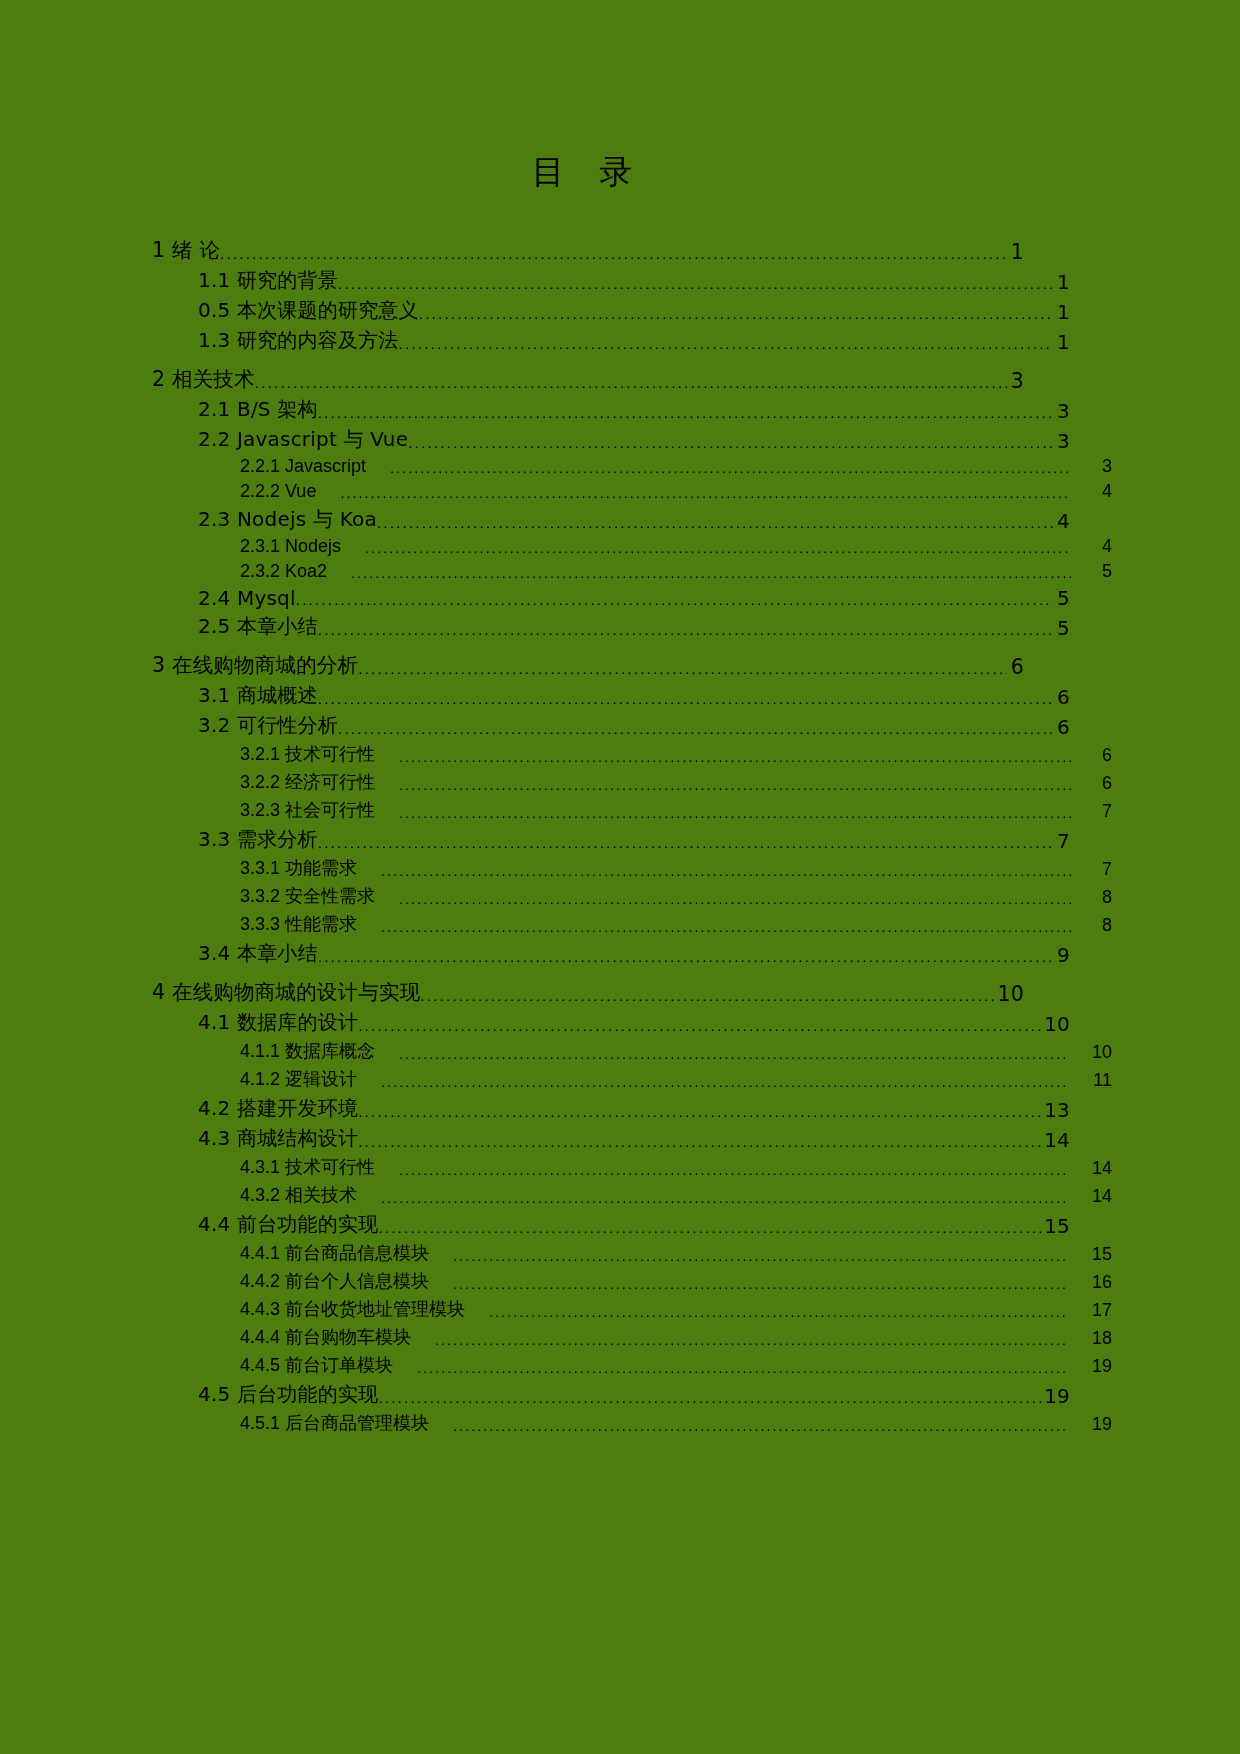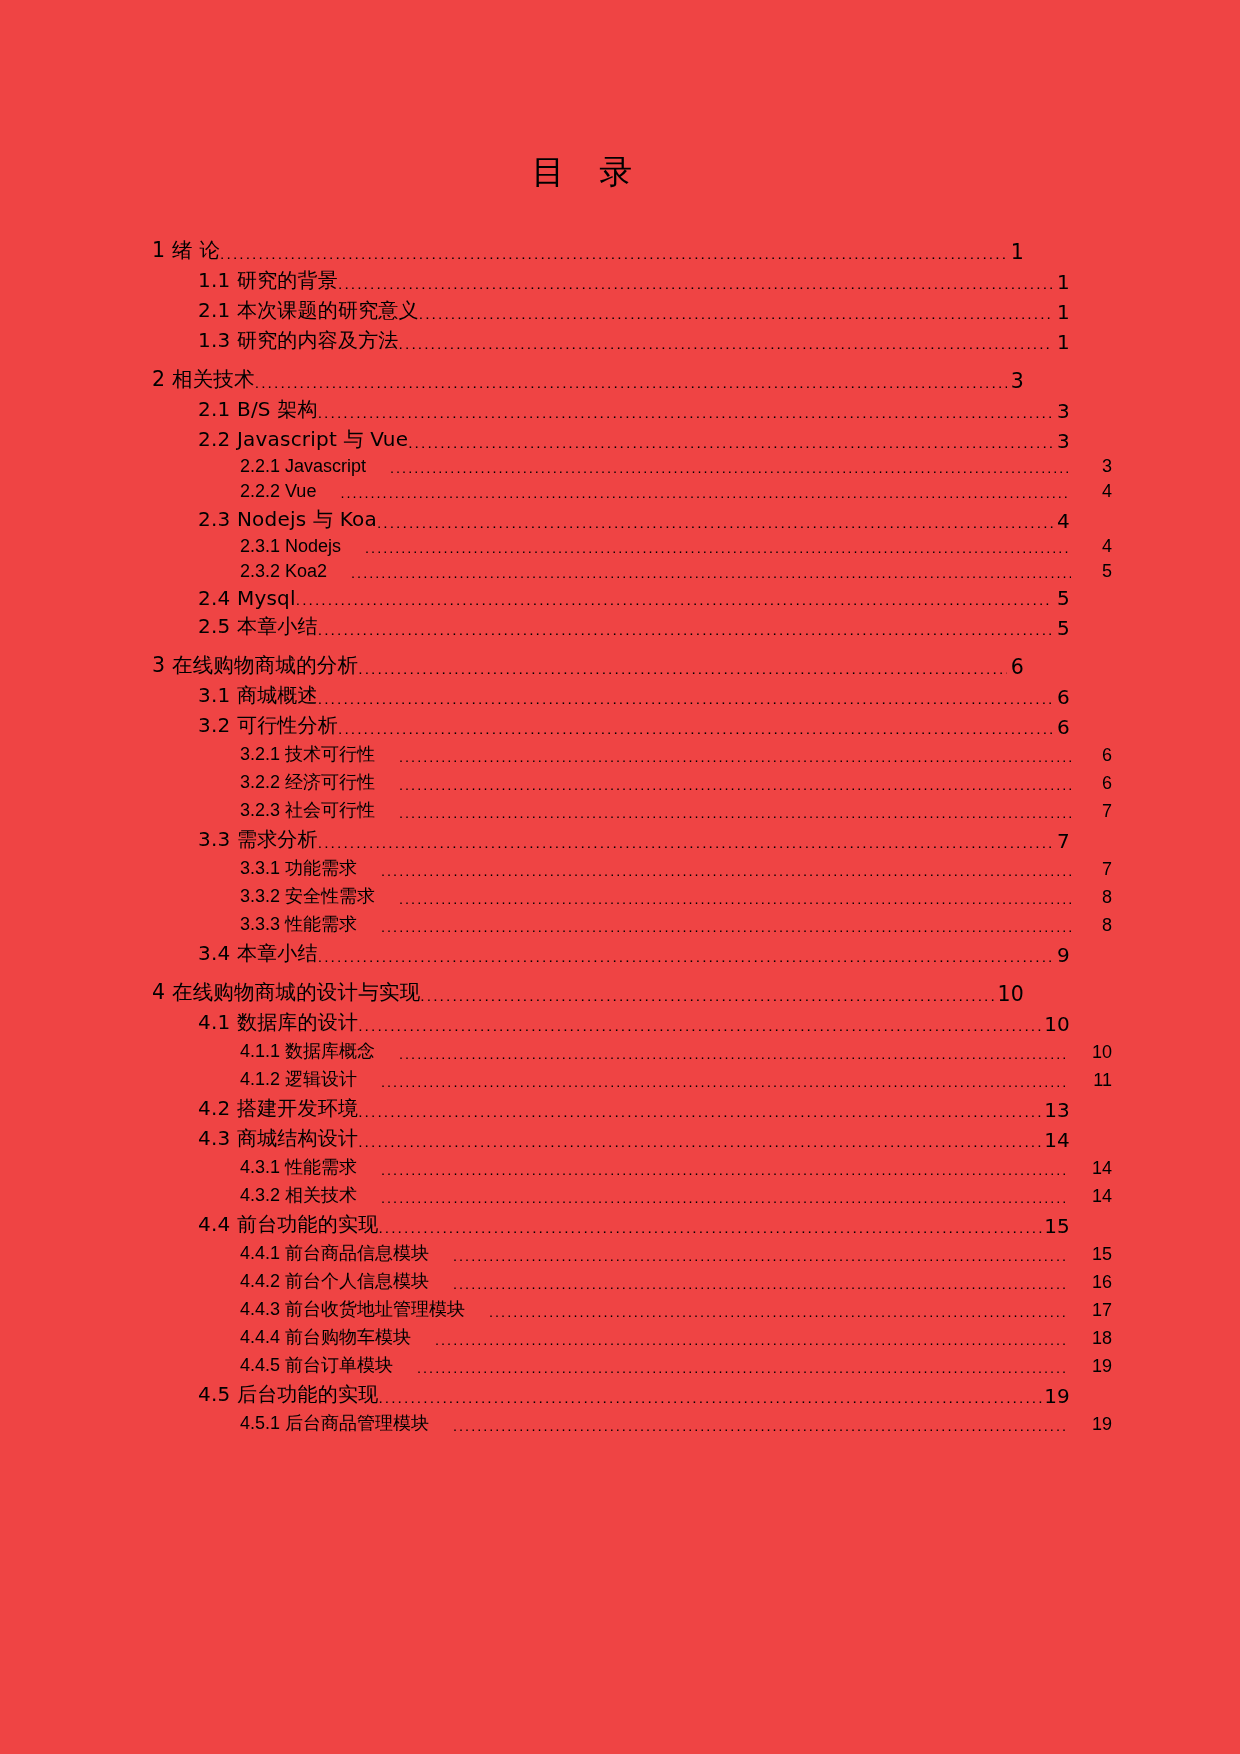--- a/index.html
+++ b/index.html
@@ -8,21 +8,21 @@
     background: #ffffff;
   }
   body {
     font-family: "Liberation Sans", "DejaVu Sans", sans-serif;
     color: #000000;
   }
   .page {
     position: relative;
     width: 1240px;
     height: 1754px;
-    background: #ef4444;
+    background: #4d7c0f;
     box-sizing: border-box;
     overflow: hidden;
   }
   .content {
     position: absolute;
     left: 152px;
     top: 0;
     width: 872px;
   }
   .toc-title {
@@ -129,21 +129,21 @@
           <span class="toc-label">1 绪    论</span>
           <span class="toc-leader">...............................................................................................................................................................</span>
           <span class="toc-page">1</span>
         </li>
         <li class="toc-row lvl2">
           <span class="toc-label">1.1 研究的背景</span>
           <span class="toc-leader">...............................................................................................................................................................</span>
           <span class="toc-page">1</span>
         </li>
         <li class="toc-row lvl2">
-          <span class="toc-label">2.1 本次课题的研究意义</span>
+          <span class="toc-label">0.5 本次课题的研究意义</span>
           <span class="toc-leader">...............................................................................................................................................................</span>
           <span class="toc-page">1</span>
         </li>
         <li class="toc-row lvl2">
           <span class="toc-label">1.3 研究的内容及方法</span>
           <span class="toc-leader">...............................................................................................................................................................</span>
           <span class="toc-page">1</span>
         </li>
         <li class="toc-row lvl1">
           <span class="toc-label">2 相关技术</span>
@@ -274,21 +274,21 @@
           <span class="toc-label">4.2 搭建开发环境</span>
           <span class="toc-leader">...............................................................................................................................................................</span>
           <span class="toc-page">13</span>
         </li>
         <li class="toc-row lvl2">
           <span class="toc-label">4.3 商城结构设计</span>
           <span class="toc-leader">...............................................................................................................................................................</span>
           <span class="toc-page">14</span>
         </li>
         <li class="toc-row lvl3">
-          <span class="toc-label">4.3.1 性能需求</span>
+          <span class="toc-label">4.3.1 技术可行性</span>
           <span class="toc-leader">...............................................................................................................................................................</span>
           <span class="toc-page">14</span>
         </li>
         <li class="toc-row lvl3">
           <span class="toc-label">4.3.2 相关技术</span>
           <span class="toc-leader">...............................................................................................................................................................</span>
           <span class="toc-page">14</span>
         </li>
         <li class="toc-row lvl2">
           <span class="toc-label">4.4 前台功能的实现</span>

